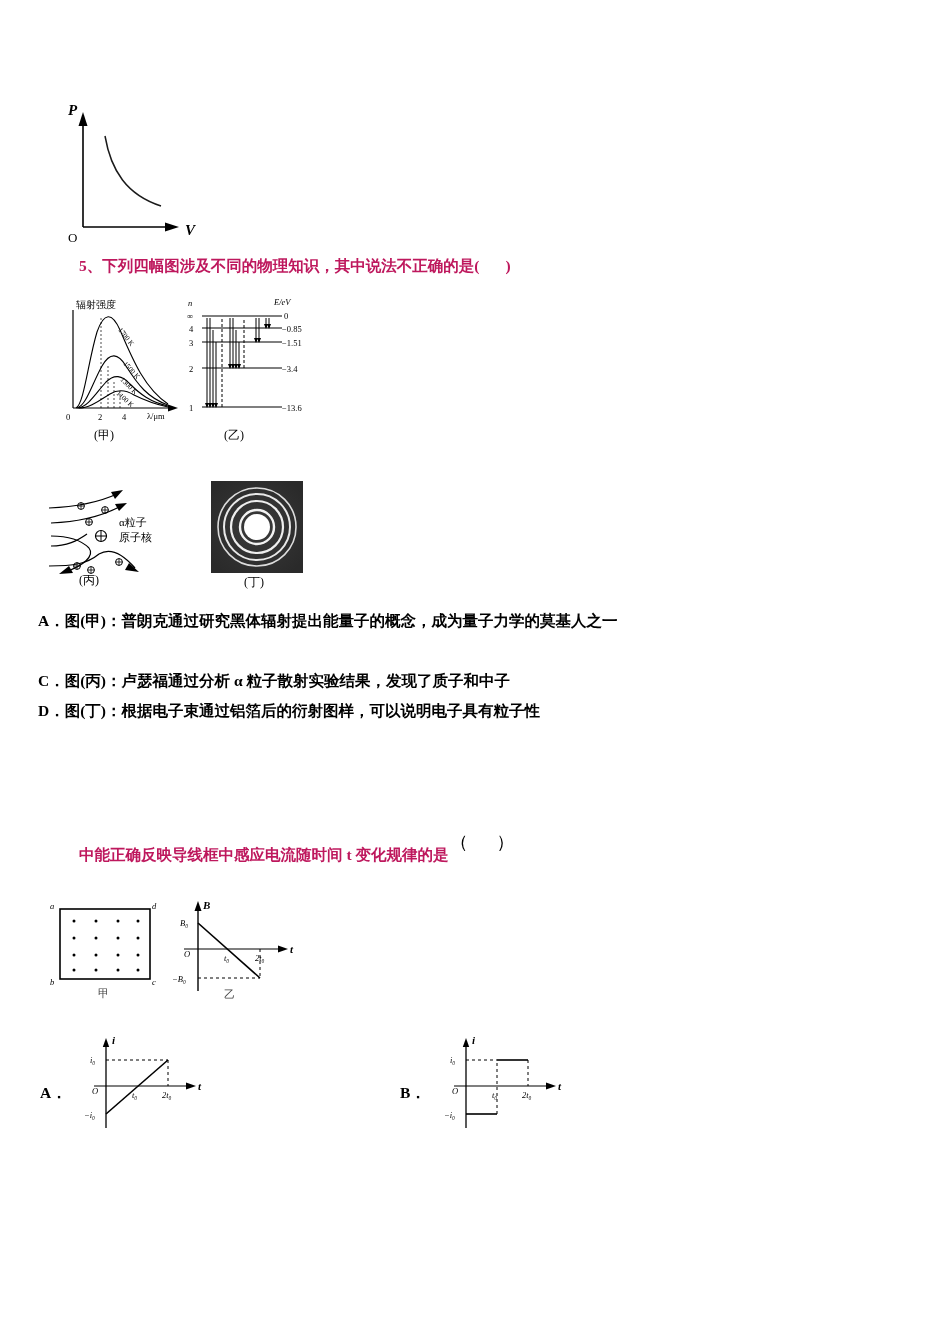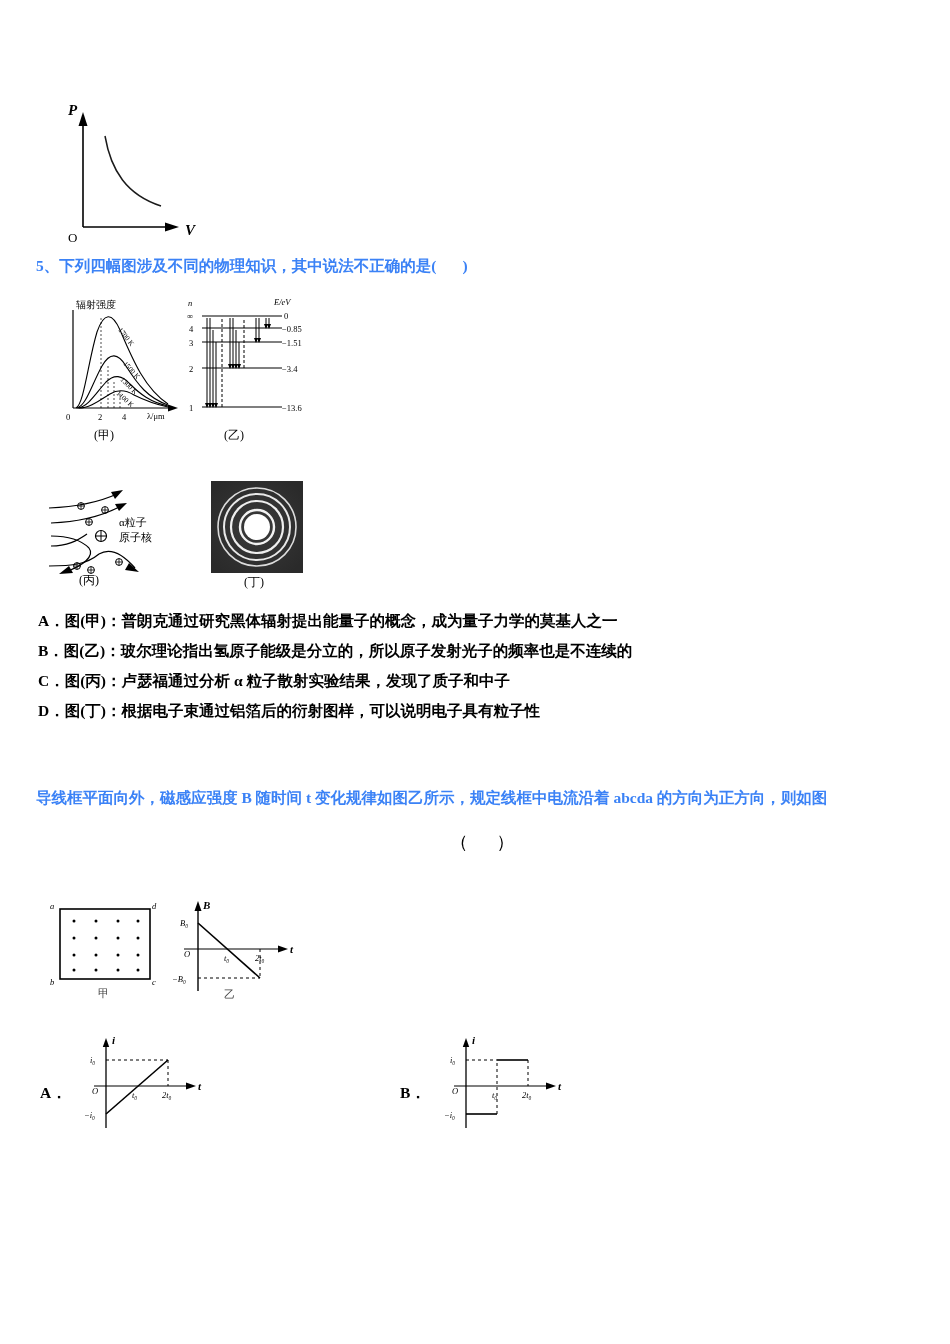--- a/index.html
+++ b/index.html
@@ -20,23 +20,24 @@
     width: 950px;
     height: 1344px;
   }
   .abs { position: absolute; }
 
   
   .qtext {
     font-family: "Liberation Serif", "DejaVu Serif", serif;
     font-size: 15.5px;
     line-height: 21px;
-    color: #3b82f6;
+    color: #be185d;
     white-space: nowrap;
     font-weight: 600;
+    margin-left: 43px;
   }
   .opt {
     font-family: "Liberation Serif", "DejaVu Serif", serif;
     font-size: 15.5px;
     color: #000;
     white-space: nowrap;
     font-weight: 600;
   }
   .opt .lbl { font-weight: 700; font-style: normal; }
   .caption {
@@ -288,32 +289,29 @@
       <circle cx="49" cy="49" r="33" fill="none" stroke="#e8e8e8" stroke-width="2"></circle>
       <circle cx="49" cy="49" r="39" fill="none" stroke="#dcdcdc" stroke-width="1.6"></circle>
       <circle cx="49" cy="49" r="13" fill="#ffffff"></circle>
       <text class="caption" x="36" y="108" style="font-size:12px;">(丁)</text>
     </svg>
   </div>
 
   <div class="abs opt" style="left:38px; top:611px;">
     <span class="lbl">A．</span><span>图(甲)：普朗克通过研究黑体辐射提出能量子的概念，成为量子力学的莫基人之一</span>
   </div>
-  <div class="abs opt" style="left:38px; top:641px;">
-    <span class="lbl">B．</span><span>图(乙)：玻尔理论指出氢原子能级是分立的，所以原子发射光子的频率也是不连续的</span>
-  </div>
   <div class="abs opt" style="left:38px; top:701px;">
     <span class="lbl">D．</span><span>图(丁)：根据电子束通过铝箔后的衍射图样，可以说明电子具有粒子性</span>
   </div>
   <div class="abs opt" style="left:38px; top:671px;">
     <span class="lbl">C．</span><span>图(丙)：卢瑟福通过分析 α 粒子散射实验结果，发现了质子和中子</span>
   </div>
 
-  <div class="abs qtext" style="left:36px; top:787px;">
-    <span>导线框平面向外，磁感应强度 B 随时间 t 变化规律如图乙所示，规定线框中电流沿着 abcda 的方向为正方向，则如图</span>
+  <div class="abs qtext" style="left:36px; top:844px;">
+    <span>中能正确反映导线框中感应电流随时间 t 变化规律的是</span>
   </div>
   <div class="abs" style="left:450px; top:830px; font-family:'Liberation Serif',serif; font-size:18px; letter-spacing:12px;">
     <span>（    ）</span>
   </div>
 
   <div class="abs" style="left:42px; top:895px; width:130px; height:105px;">
     <svg width="130" height="105" viewBox="0 0 130 105">
       <rect x="18" y="14" width="90" height="70" fill="none" stroke="#000" stroke-width="1.6"></rect>
 
       <g fill="#000">

